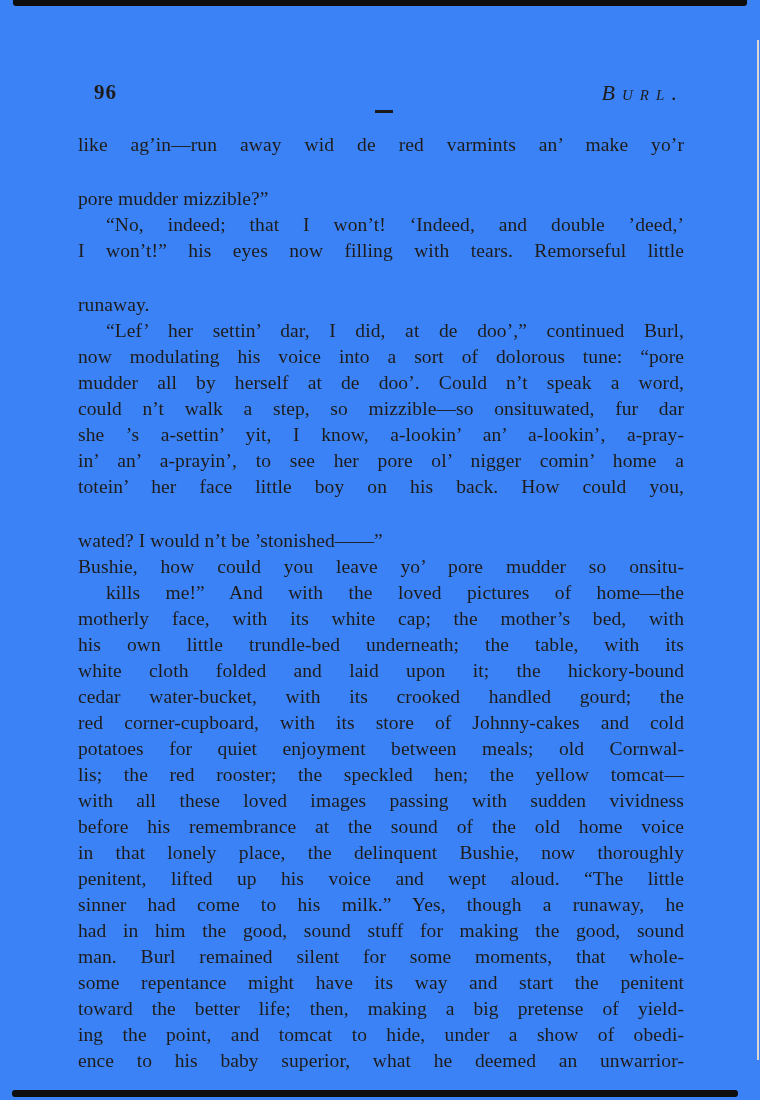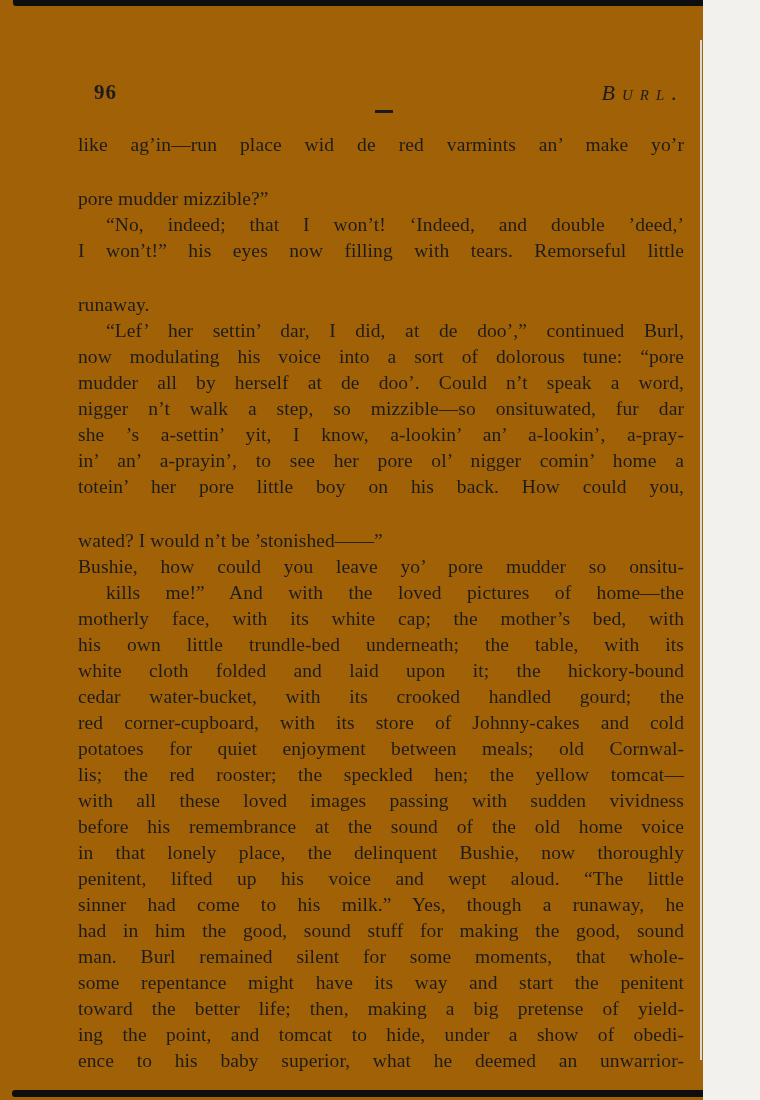--- a/index.html
+++ b/index.html
@@ -3,22 +3,22 @@
 <meta charset="utf-8">
 <style>
   html,body{margin:0;padding:0;}
   body{
     width:760px;height:1100px;
     background:#f2f1ee;
     font-family:"Liberation Serif","DejaVu Serif",serif;
   }
   .page{
     position:relative;
-    width:703px;height:1100px;
-    background:#a16207;
+    width:760px;height:1100px;
+    background:#3b82f6;
     overflow:hidden;
     color:#1e1c1a;
   }
   .edge-top{
     position:absolute;top:0;left:13px;width:734px;height:6px;
     background:#0e0e0e;border-radius:0 0 3px 3px;
   }
   .edge-bottom{
     position:absolute;bottom:3px;left:12px;width:726px;height:7px;
     background:#0e0e0e;border-radius:3px;
@@ -77,36 +77,36 @@
 
   <div class="content">
     <div class="header">
       <span class="page-num">96</span>
       <span class="title">Burl.</span>
       <span class="title-rule"></span>
     </div>
 
     <div class="page-body">
         <div class="para">
-          <div class="line">like ag’in—run place wid de red varmints an’ make yo’r</div>
+          <div class="line">like ag’in—run away wid de red varmints an’ make yo’r</div>
           <div class="line last">pore mudder mizzible?”</div>
         </div>
         <div class="para indent">
           <div class="line">“No, indeed; that I won’t! ‘Indeed, and double ’deed,’</div>
           <div class="line">I won’t!” his eyes now filling with tears. Remorseful little</div>
           <div class="line last">runaway.</div>
         </div>
         <div class="para indent">
           <div class="line">“Lef’ her settin’ dar, I did, at de doo’,” continued Burl,</div>
           <div class="line">now modulating his voice into a sort of dolorous tune: “pore</div>
           <div class="line">mudder all by herself at de doo’. Could n’t speak a word,</div>
-          <div class="line">nigger n’t walk a step, so mizzible—so onsituwated, fur dar</div>
+          <div class="line">could n’t walk a step, so mizzible—so onsituwated, fur dar</div>
           <div class="line">she ’s a-settin’ yit, I know, a-lookin’ an’ a-lookin’, a-pray-</div>
           <div class="line">in’ an’ a-prayin’, to see her pore ol’ nigger comin’ home a</div>
-          <div class="line">totein’ her pore little boy on his back. How could you,</div>
+          <div class="line">totein’ her face little boy on his back. How could you,</div>
           <div class="line last">wated? I would n’t be ’stonished——”</div>
           <div class="line">Bushie, how could you leave yo’ pore mudder so onsitu-</div>
         </div>
         <div class="para indent">
           <div class="line">kills me!” And with the loved pictures of home—the</div>
           <div class="line">motherly face, with its white cap; the mother’s bed, with</div>
           <div class="line">his own little trundle-bed underneath; the table, with its</div>
           <div class="line">white cloth folded and laid upon it; the hickory-bound</div>
           <div class="line">cedar water-bucket, with its crooked handled gourd; the</div>
           <div class="line">red corner-cupboard, with its store of Johnny-cakes and cold</div>

